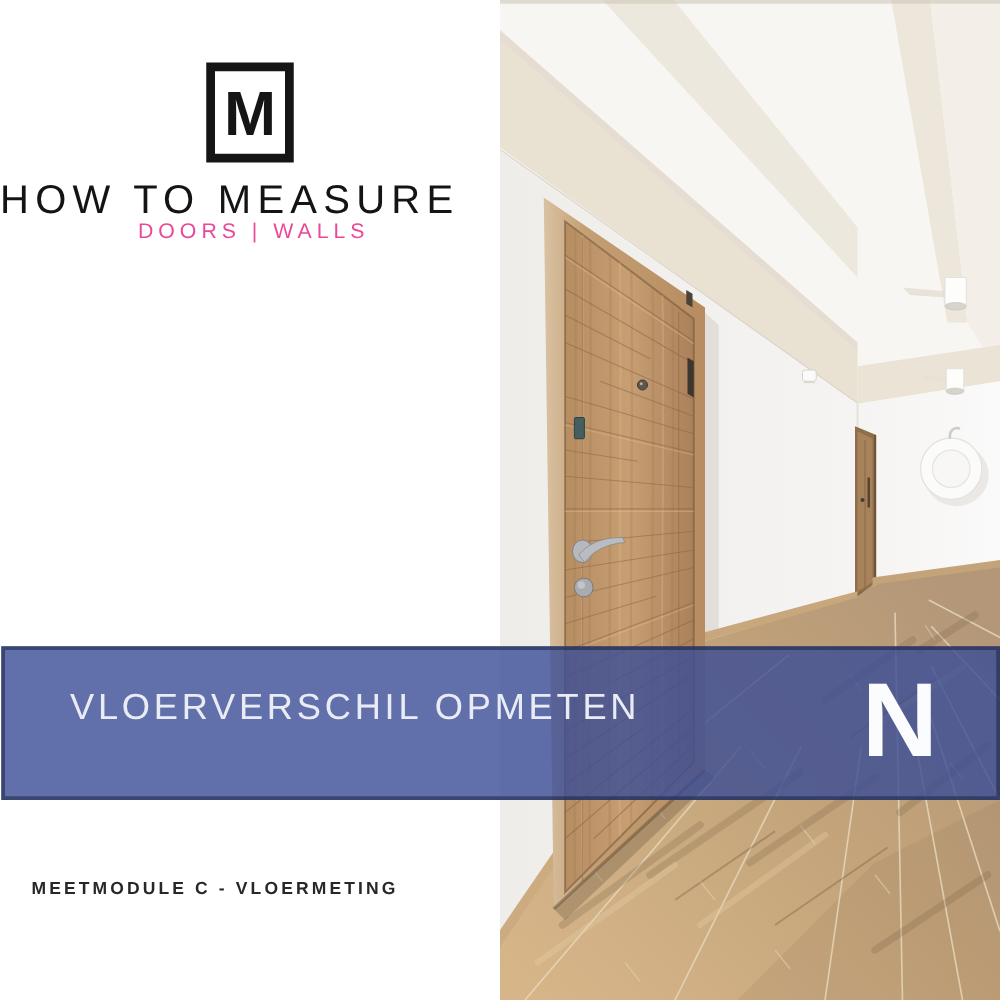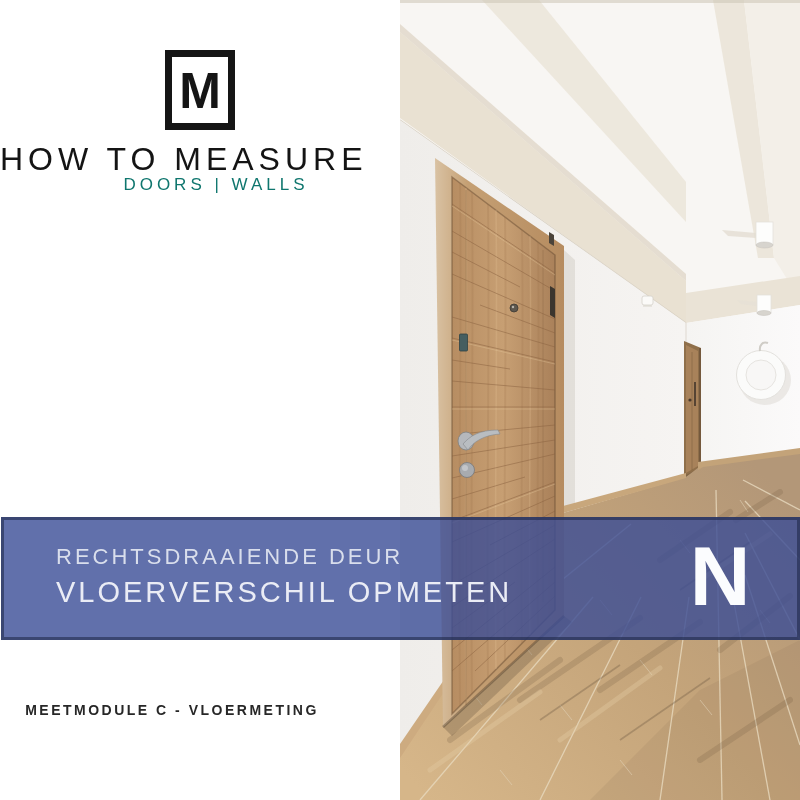--- a/index.html
+++ b/index.html
@@ -13,22 +13,22 @@
     position:absolute;left:165px;top:50px;width:70px;height:80px;
     border:7px solid #151515;box-sizing:border-box;
     display:flex;align-items:center;justify-content:center;
   }
   .logo-m{font-size:50px;font-weight:700;color:#151515;line-height:1;transform:translateY(1px);}
   .brand-title{
     position:absolute;left:0;top:141px;width:364px;text-align:center;white-space:nowrap;
     font-size:32px;letter-spacing:5px;color:#141414;font-weight:500;
   }
   .brand-subtitle{
-    position:absolute;left:16px;top:175px;width:400px;text-align:center;white-space:nowrap;
-    font-size:17px;letter-spacing:4px;color:#0f766e;font-weight:500;
+    position:absolute;left:3px;top:175px;width:400px;text-align:center;white-space:nowrap;
+    font-size:17px;letter-spacing:4px;color:#ec4899;font-weight:500;
   }
   .footer-label{
     position:absolute;left:0;top:702px;width:344px;text-align:center;white-space:nowrap;
     font-size:14px;letter-spacing:2.5px;color:#272727;font-weight:700;
   }
   
   .photo{position:absolute;left:400px;top:0;width:400px;height:800px;z-index:1;}
   
   .banner{
     position:absolute;left:1px;top:517px;width:793px;height:117px;z-index:3;
@@ -267,19 +267,18 @@
       <circle cx="513" cy="307" r="1.2" fill="#b9b4aa"></circle>
       <rect x="459.5" y="334" width="8" height="17" rx="1" fill="#455e60" stroke="#2e4345" stroke-width="0.8"></rect>
       <polygon points="549,232 554,235 554,246 549,243" fill="#4a433a"></polygon>
       <polygon points="550,286 555,289 555,318 550,315" fill="#3c362e"></polygon>
       <line x1="443" y1="727" x2="564" y2="616" stroke="#3a2d20" stroke-width="2.5" opacity="0.35"></line>
     </g>
   </svg>
 
   <div class="banner">
     <div class="banner-text">
-      <div class="banner-line1">RECHTSDRAAIENDE DEUR</div>
       <div class="banner-line2">VLOERVERSCHIL OPMETEN</div>
     </div>
     <div class="banner-letter">N</div>
   </div>
 
 </div>
 
 </body></html>

